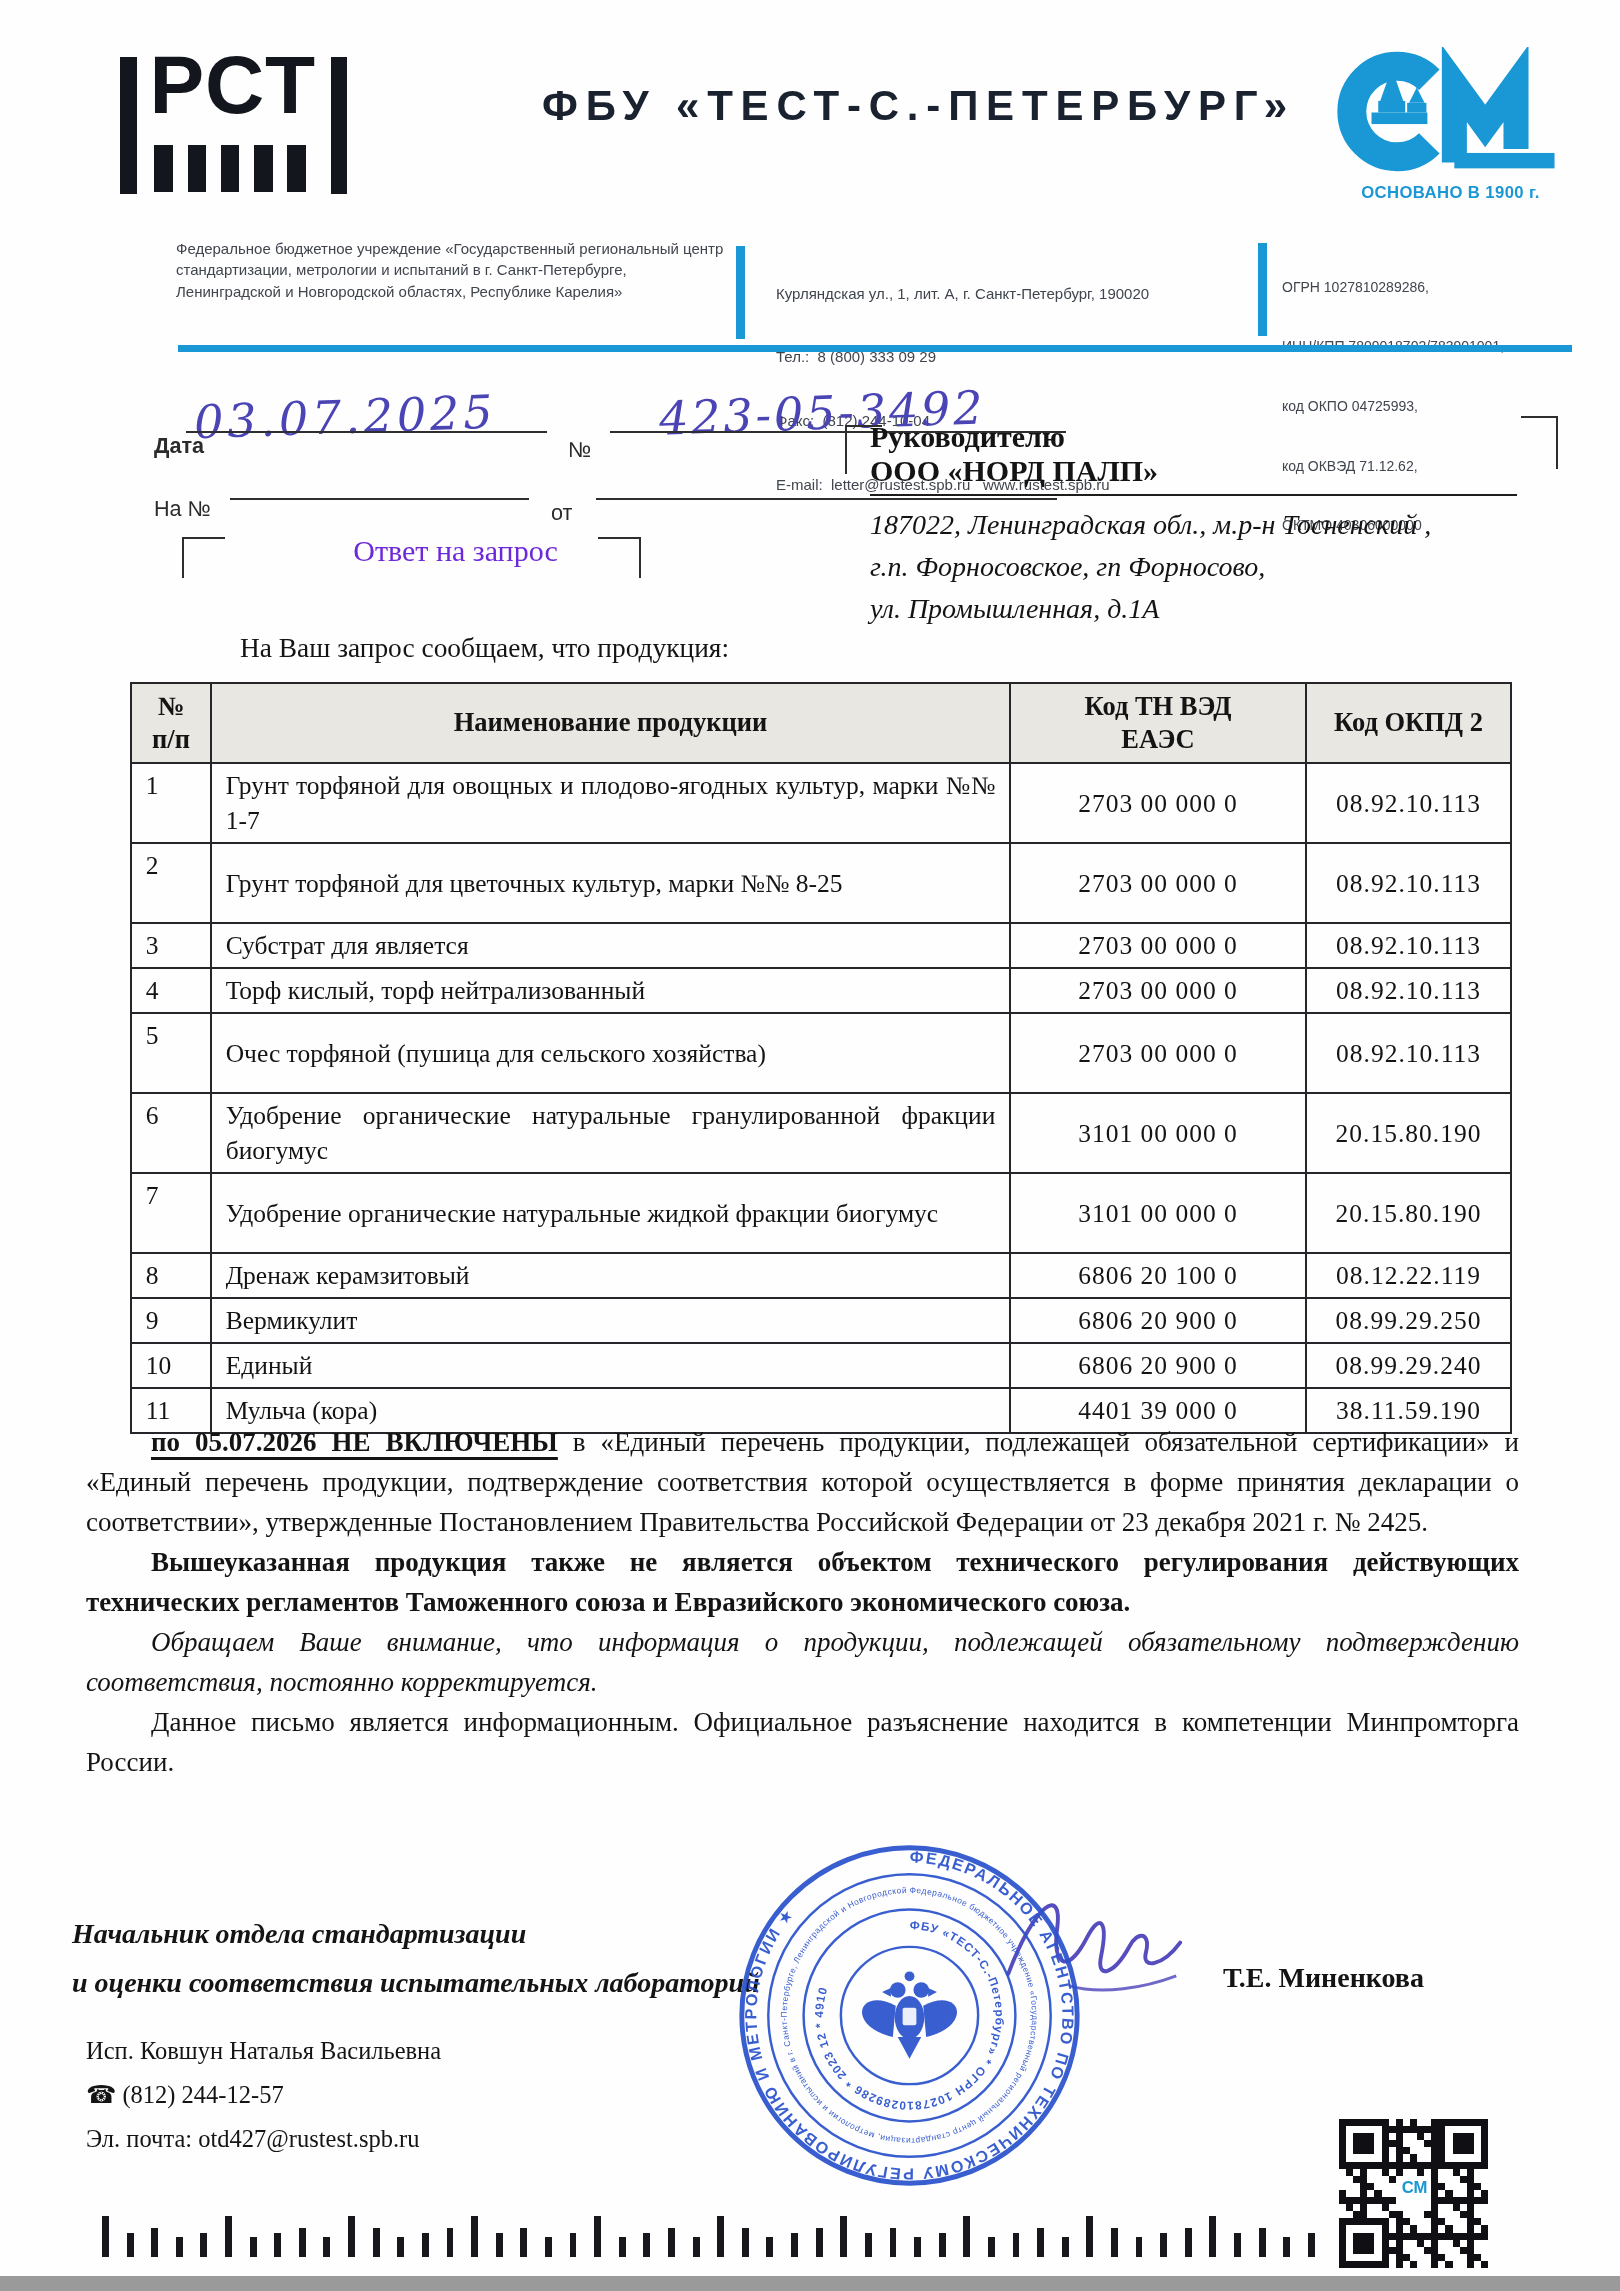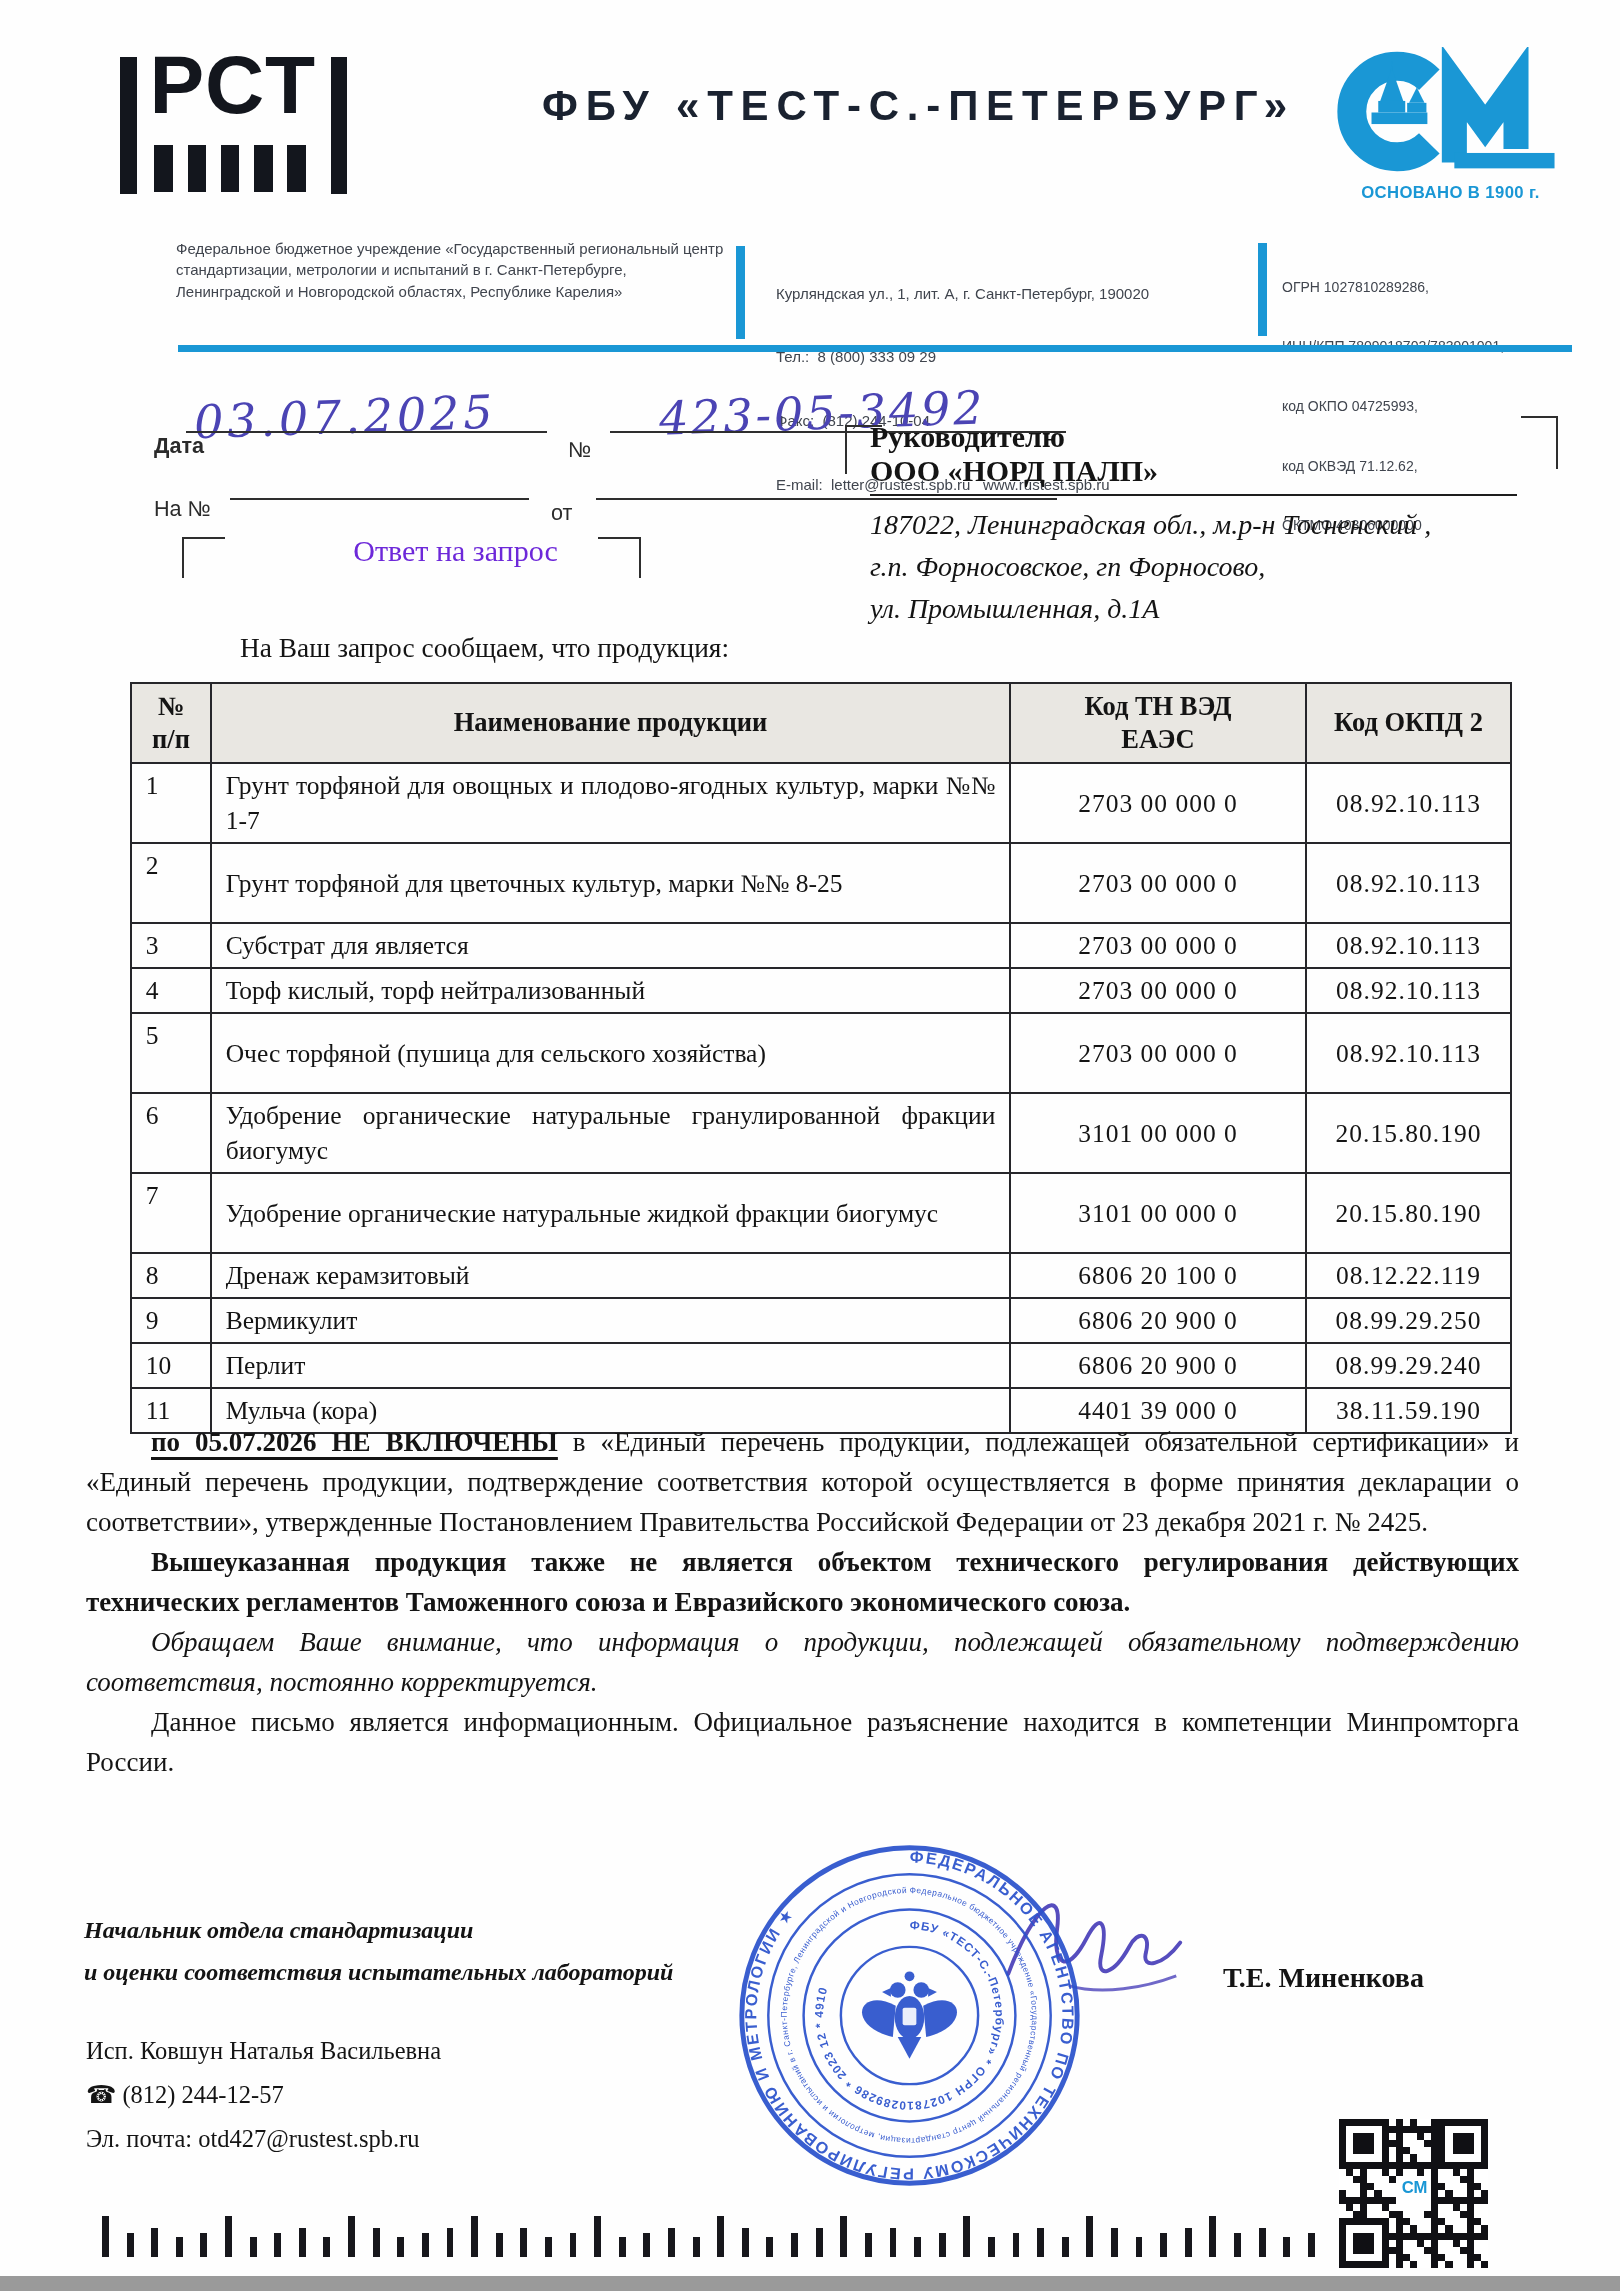--- a/index.html
+++ b/index.html
@@ -59,21 +59,21 @@
   tr.tall{height:80px;} tr.short{height:43px;} tr.head{height:73px;}
 
   
   #body-text{position:absolute;left:86px;top:1423px;width:1433px;font-size:27px;line-height:1.48;text-align:justify;}
   #body-text p{margin:0;text-indent:65px;}
   .p1-bold{font-weight:700;text-decoration:underline;text-decoration-thickness:2.5px;text-underline-offset:5.9px;}
   .bold-para{font-weight:700;}
   .italic-para{font-style:italic;}
 
   
-  #sig-title{position:absolute;left:84px;top:1909px;font-size:24px;font-weight:700;font-style:italic;line-height:1.75;}
+  #sig-title{position:absolute;left:72px;top:1909px;font-size:28px;font-weight:700;font-style:italic;line-height:1.75;}
   #sig-name{position:absolute;left:1223px;top:1962px;font-size:28px;font-weight:700;}
   #signature-svg{position:absolute;left:1000px;top:1884px;}
   #stamp{position:absolute;left:733px;top:1839px;opacity:.93;}
   #executor{position:absolute;left:86px;top:2029px;font-size:24.5px;line-height:1.8;}
   .ph-icon{font-family:"DejaVu Sans",sans-serif;font-size:24.5px;margin-right:5.9px;}
 
   
   #barcode{position:absolute;left:102px;top:2196px;width:1213px;height:61px;
            display:flex;justify-content:space-between;align-items:flex-end;}
   #barcode i{width:6.9px;background:#17171c;display:block;}
@@ -237,21 +237,21 @@
         <td class="c-code">08.12.22.119</td>
       </tr>
       <tr class="short">
         <td class="c-num">9</td>
         <td class="c-name">Вермикулит</td>
         <td class="c-code">6806 20 900 0</td>
         <td class="c-code">08.99.29.250</td>
       </tr>
       <tr class="short">
         <td class="c-num">10</td>
-        <td class="c-name">Перлит</td>
+        <td class="c-name">Единый</td>
         <td class="c-code">6806 20 900 0</td>
         <td class="c-code">08.99.29.240</td>
       </tr>
       <tr class="short">
         <td class="c-num">11</td>
         <td class="c-name">Мульча (кора)</td>
         <td class="c-code">4401 39 000 0</td>
         <td class="c-code">38.11.59.190</td>
       </tr>
     </tbody>

